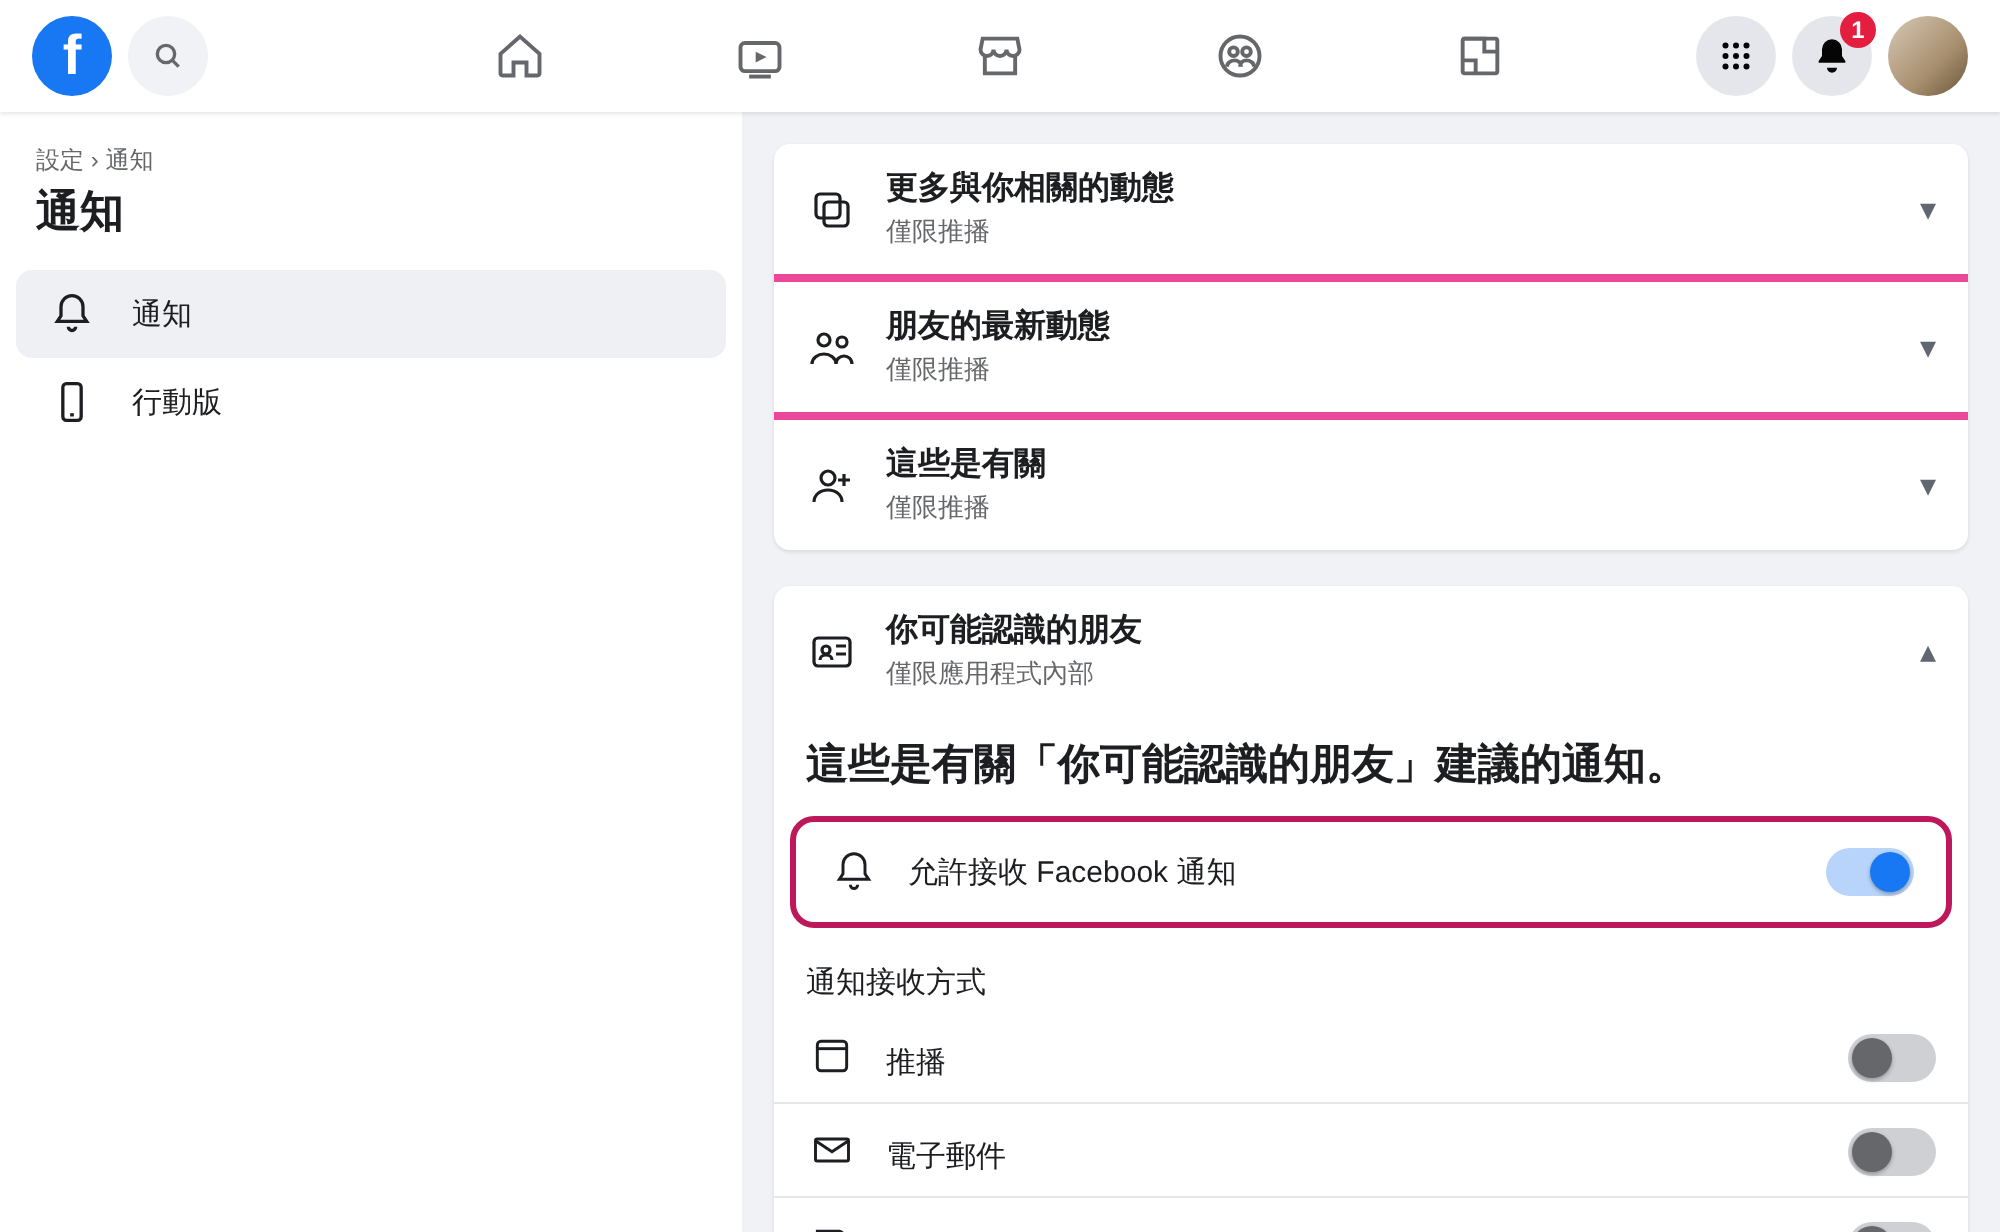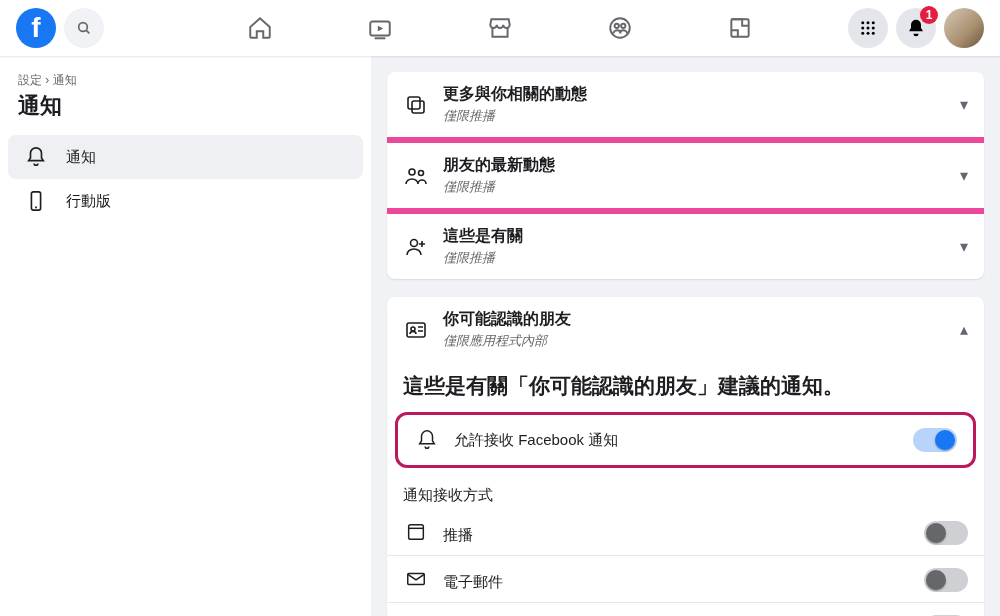--- a/index.html
+++ b/index.html
@@ -20,25 +20,25 @@
 .crumbs { padding: 0 10px; font-size: 12px; color: #65676b; }
 .crumbs a { color: #65676b; text-decoration: none; }
 .page-title { padding: 2px 10px 14px; font-size: 22px; font-weight: 700; }
 .side-item { display: flex; align-items: center; gap: 12px; height: 44px; padding: 0 10px; border-radius: 8px; font-size: 15px; font-weight: 500; }
 .side-item.active { background: #eef0f3; }
 .side-ico { width: 36px; height: 36px; border-radius: 50%; display:flex; align-items:center; justify-content:center; color:#1c1e21; }
 
 .content { flex: 1; overflow-y: auto; padding: 16px; }
 .card { background: #fff; border-radius: 8px; box-shadow: 0 1px 2px rgba(0,0,0,.1); margin-bottom: 18px; }
 .row { display: flex; align-items: center; padding: 12px 16px; gap: 14px; position: relative; }
-.row + .row { border-top: 6px solid #ec4899; }
+.row + .row { border-top: 4px solid #ec4899; }
 .row-ico { width: 26px; height: 26px; display:flex; align-items:center; justify-content:center; color:#1c1e21; flex-shrink:0; }
 .row-txt { flex: 1; }
 .row-title { font-size: 16px; font-weight: 600; }
-.row-sub { font-size: 13px; color: #65676b; margin-top: 2px; font-style: italic; }
+.row-sub { font-size: 13px; color: #65676b; margin-top: 2px; }
 .chev { color: #606770; }
 .desc { font-size: 21px; font-weight: 600; padding: 10px 16px 8px; }
 .highlight { border: 3px solid #be185d; border-radius: 12px; margin: 4px 8px 10px; }
 .section-label { font-size: 15px; font-weight: 400; padding: 8px 16px 4px; }
 .method { display: flex; align-items: flex-end; gap: 14px; padding: 10px 16px; }
 .method + .method { border-top: 1px solid #e4e6eb; }
 .method-label { flex: 1; font-size: 15px; }
 .toggle { width: 44px; height: 24px; border-radius: 12px; background: #ced0d4; position: relative; flex-shrink:0; }
 .toggle .knob { width: 20px; height: 20px; border-radius: 50%; background: #fff; position: absolute; top: 2px; left: 2px; box-shadow: 0 1px 2px rgba(0,0,0,.3); }
 .toggle.on { background: #b9d4fb; }

